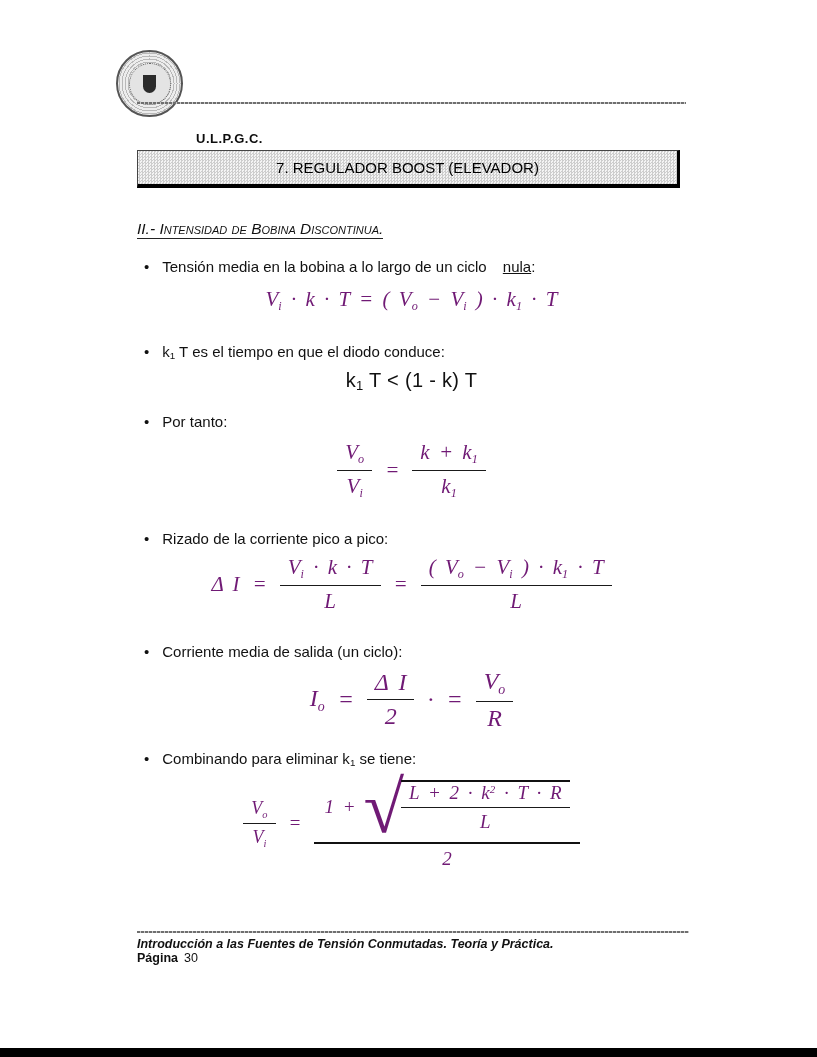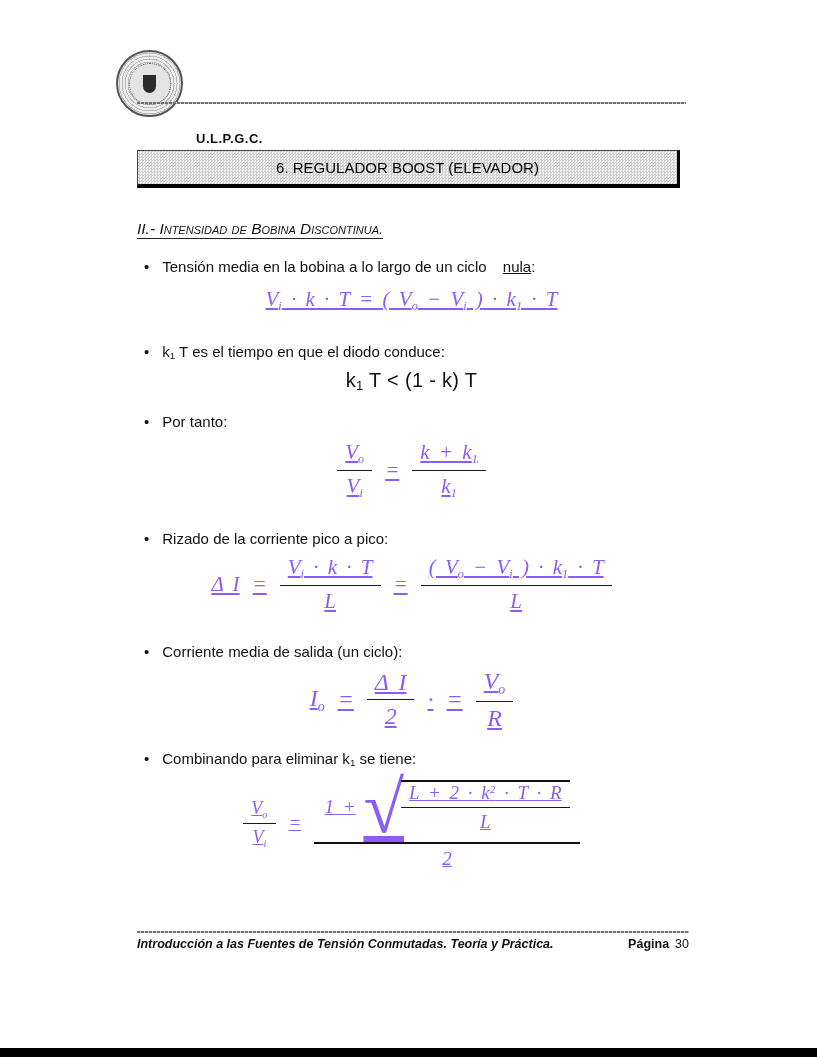--- a/index.html
+++ b/index.html
@@ -32,21 +32,21 @@
   .section-heading .sc{font-variant:small-caps;border-bottom:1.3px solid #222;padding-bottom:1px;}
 
   
   .bullet{left:144px;width:545px;display:flex;gap:13px;font-size:15px;line-height:1.35;}
   .dot{flex:0 0 auto;}
   .u{text-decoration:underline;margin-left:12px;}
   .bullet sub, .sans sub{font-size:65%;vertical-align:-0.25em;}
 
   
   .fx{left:137px;width:549px;display:flex;justify-content:center;align-items:center;gap:13px;}
-  .math{font-family:"Liberation Serif","DejaVu Serif",serif;font-style:italic;word-spacing:4px;color:#8b5cf6;text-decoration:underline;}
+  .math{font-family:"Liberation Serif","DejaVu Serif",serif;font-style:italic;word-spacing:4px;color:#701a75;}
   .math sub{font-size:58%;vertical-align:-0.35em;font-style:italic;}
   .math sup{font-size:58%;vertical-align:0.55em;}
   .sans{font-family:"Liberation Sans","DejaVu Sans",sans-serif;font-style:normal;}
   .frac{display:inline-flex;flex-direction:column;align-items:center;text-align:center;vertical-align:middle;}
   .frac .num{padding:0 8px 3px;}
   .frac .den{border-top:1.5px solid #1a1a1a;padding:3px 8px 0;align-self:stretch;}
   .f1{top:287px;font-size:21px;}
   .f2{top:369px;font-size:20px;letter-spacing:.3px;}
   .f3{top:440px;font-size:21px;}
   .f4{top:555px;font-size:21px;}
@@ -56,41 +56,41 @@
   .bigfrac{display:inline-flex;flex-direction:column;align-items:center;}
   .bigfrac>.bnum{display:flex;align-items:center;gap:8px;padding:0 10px 4px;}
   .bigfrac>.bden{border-top:2px solid #111;align-self:stretch;text-align:center;padding-top:4px;}
   .sqrt{display:inline-flex;align-items:flex-start;}
   .radical{font-style:normal;font-size:74px;line-height:62px;margin-right:-3px;}
   .radicand{margin-top:4px;border-top:2px solid #111;}
 
   
   .footer-rule{left:137px;top:931px;width:552px;}
   .footer{left:137px;top:937px;width:552px;display:flex;justify-content:space-between;
-          font-size:12.5px;font-weight:bold;}
+          font-size:12.5px;font-weight:bold;flex-direction:column;}
   .footer .book{font-style:italic;}
   .footer .pagenum{font-weight:normal;margin-left:6px;}
 
   .bottom-bar{left:0;top:1048px;width:817px;height:9px;background:#000;}
 </style>
 </head>
 <body>
 
 <div id="page">
 
   <div class="abs logo">
     <div class="logo-ring">
       <div class="logo-shield"></div>
     </div>
   </div>
   <div class="abs org">U.L.P.G.C.</div>
   <div class="abs rule header-rule"></div>
 
   <div class="abs title-box">
-    <span>6. REGULADOR BOOST (ELEVADOR)</span>
+    <span>7. REGULADOR BOOST (ELEVADOR)</span>
   </div>
 
   <div class="abs section-heading">
     <span class="sc">II.- Intensidad de Bobina Discontinua.</span>
   </div>
 
   <div class="abs bullet" style="top:257px">
     <span class="dot">•</span>
     <span><span>Tensión media en la bobina a lo largo de un ciclo </span><span class="u">nula</span><span>:</span></span>
   </div>

